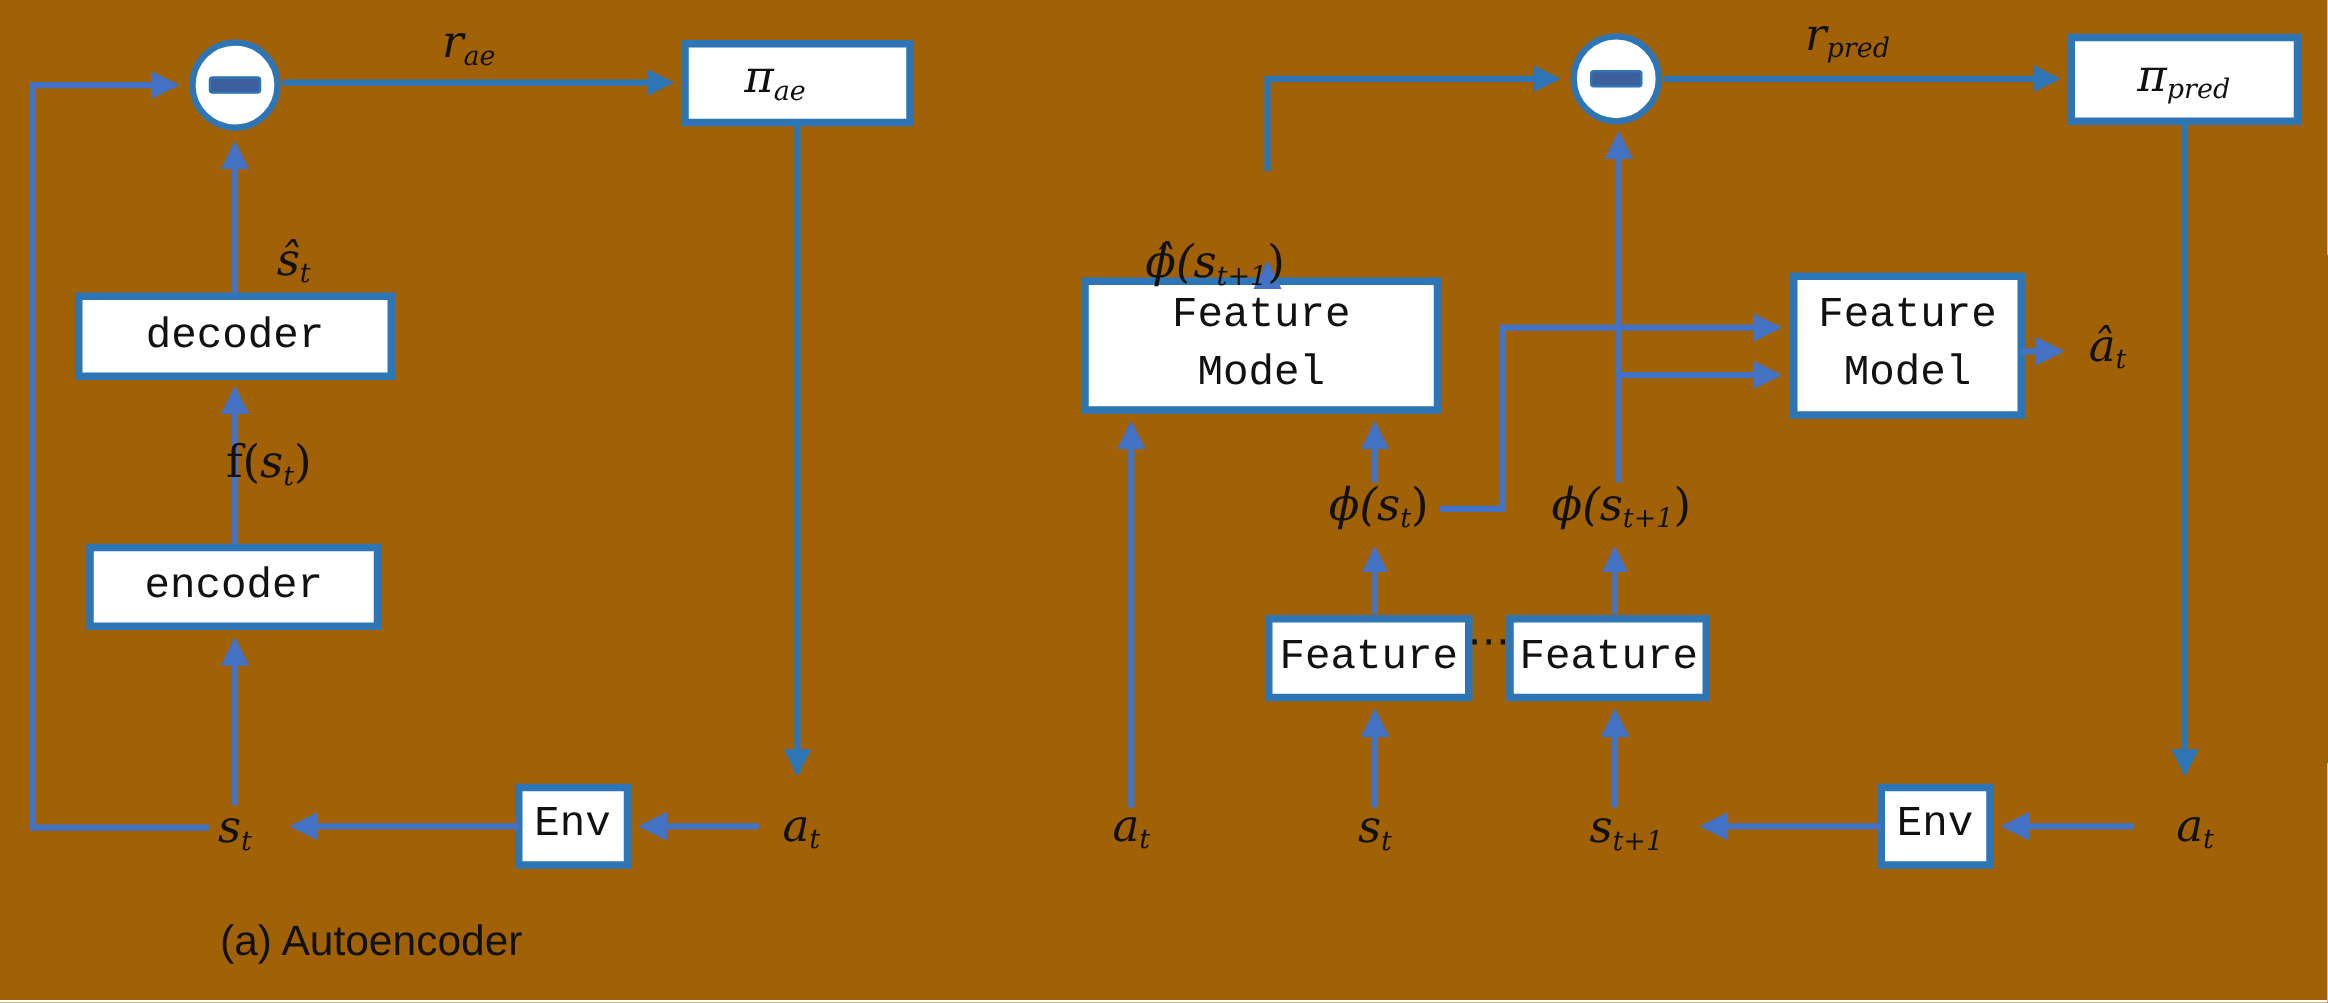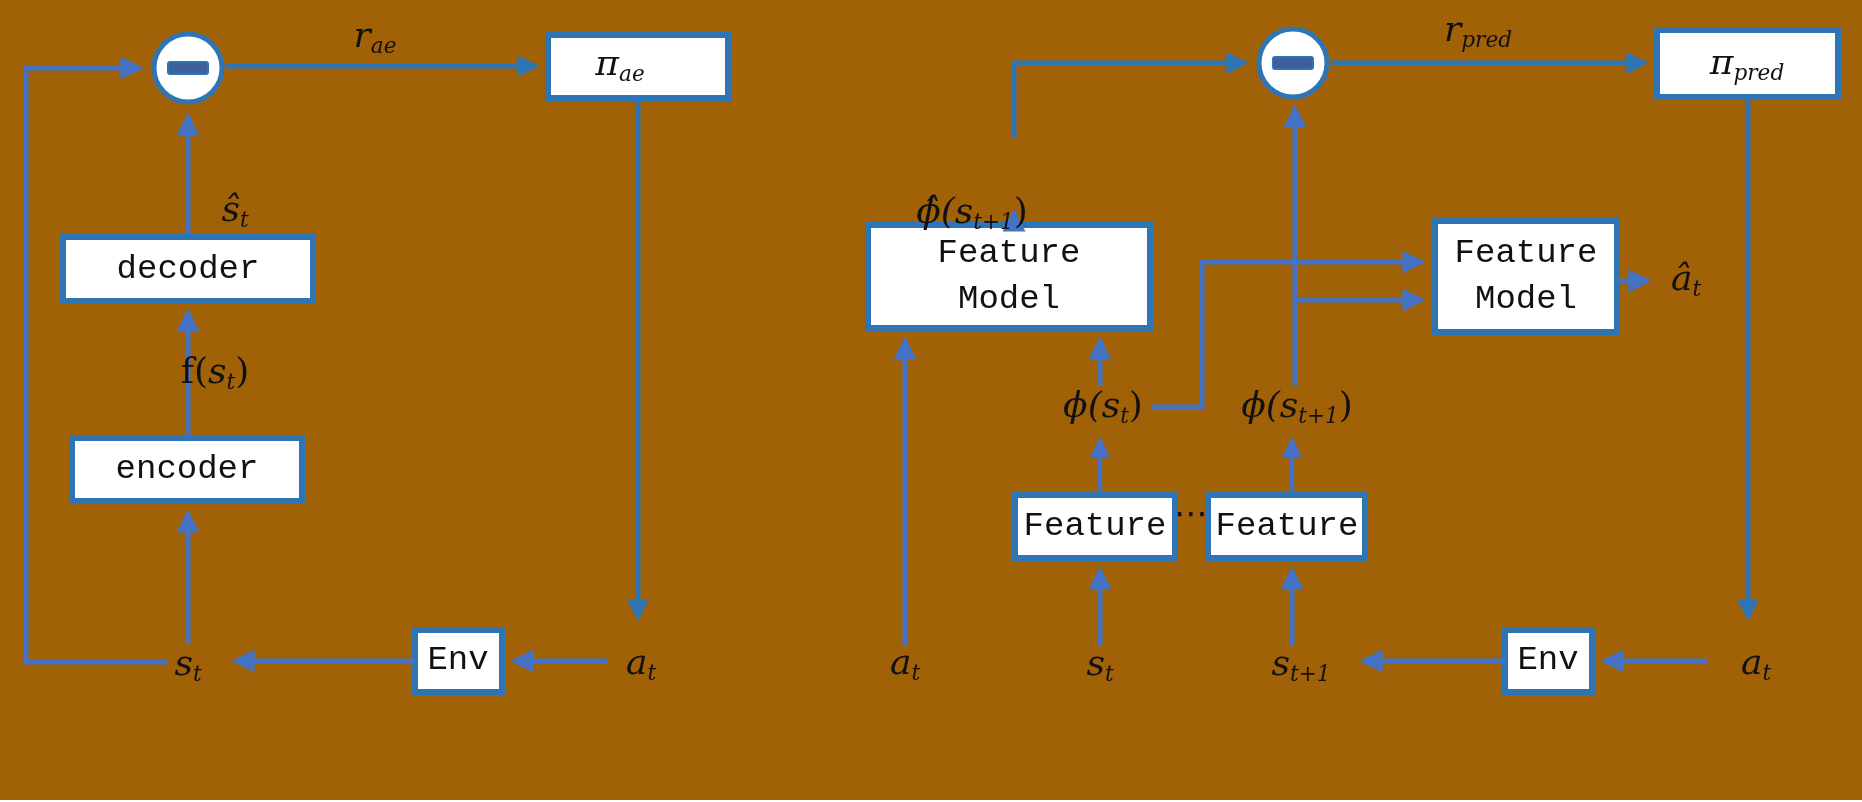--- a/index.html
+++ b/index.html
@@ -103,20 +103,21 @@
 
   <div class="lbl math" style="left:375px;top:36px;"><span>r</span><span class="ms">ae</span></div>
   <div class="lbl math" style="left:620px;top:64px;"><span>π</span><span class="ms">ae</span></div>
   <div class="lbl math" style="left:235px;top:210px;"><span>ŝ</span><span class="ms">t</span></div>
   <div class="lbl box-label" style="left:188px;top:270px;">decoder</div>
   <div class="lbl math" style="left:215px;top:372px;"><span class="mp">f(</span><span>s</span><span class="ms">t</span><span class="mp">)</span></div>
   <div class="lbl box-label" style="left:187px;top:470px;">encoder</div>
   <div class="lbl math" style="left:188px;top:664px;"><span>s</span><span class="ms">t</span></div>
   <div class="lbl box-label" style="left:458px;top:661px;">Env</div>
   <div class="lbl math" style="left:641px;top:663px;"><span>a</span><span class="ms">t</span></div>
+  <div class="lbl caption" style="left:297px;top:754px;">(a) Autoencoder</div>
 
   <div class="lbl math" style="left:972px;top:168px;margin-top:44px;"><span>ϕ̂(</span><span>s</span><span class="ms">t+1</span><span class="mp">)</span></div>
   <div class="lbl math" style="left:1478px;top:30px;"><span>r</span><span class="ms">pred</span></div>
   <div class="lbl math" style="left:1747px;top:63px;"><span>π</span><span class="ms">pred</span></div>
   <div class="lbl box-label two-line" style="left:1009px;top:276px;">
     <div>Feature</div>
     <div>Model</div>
   </div>
   <div class="lbl box-label two-line" style="left:1526px;top:276px;">
     <div>Feature</div>

